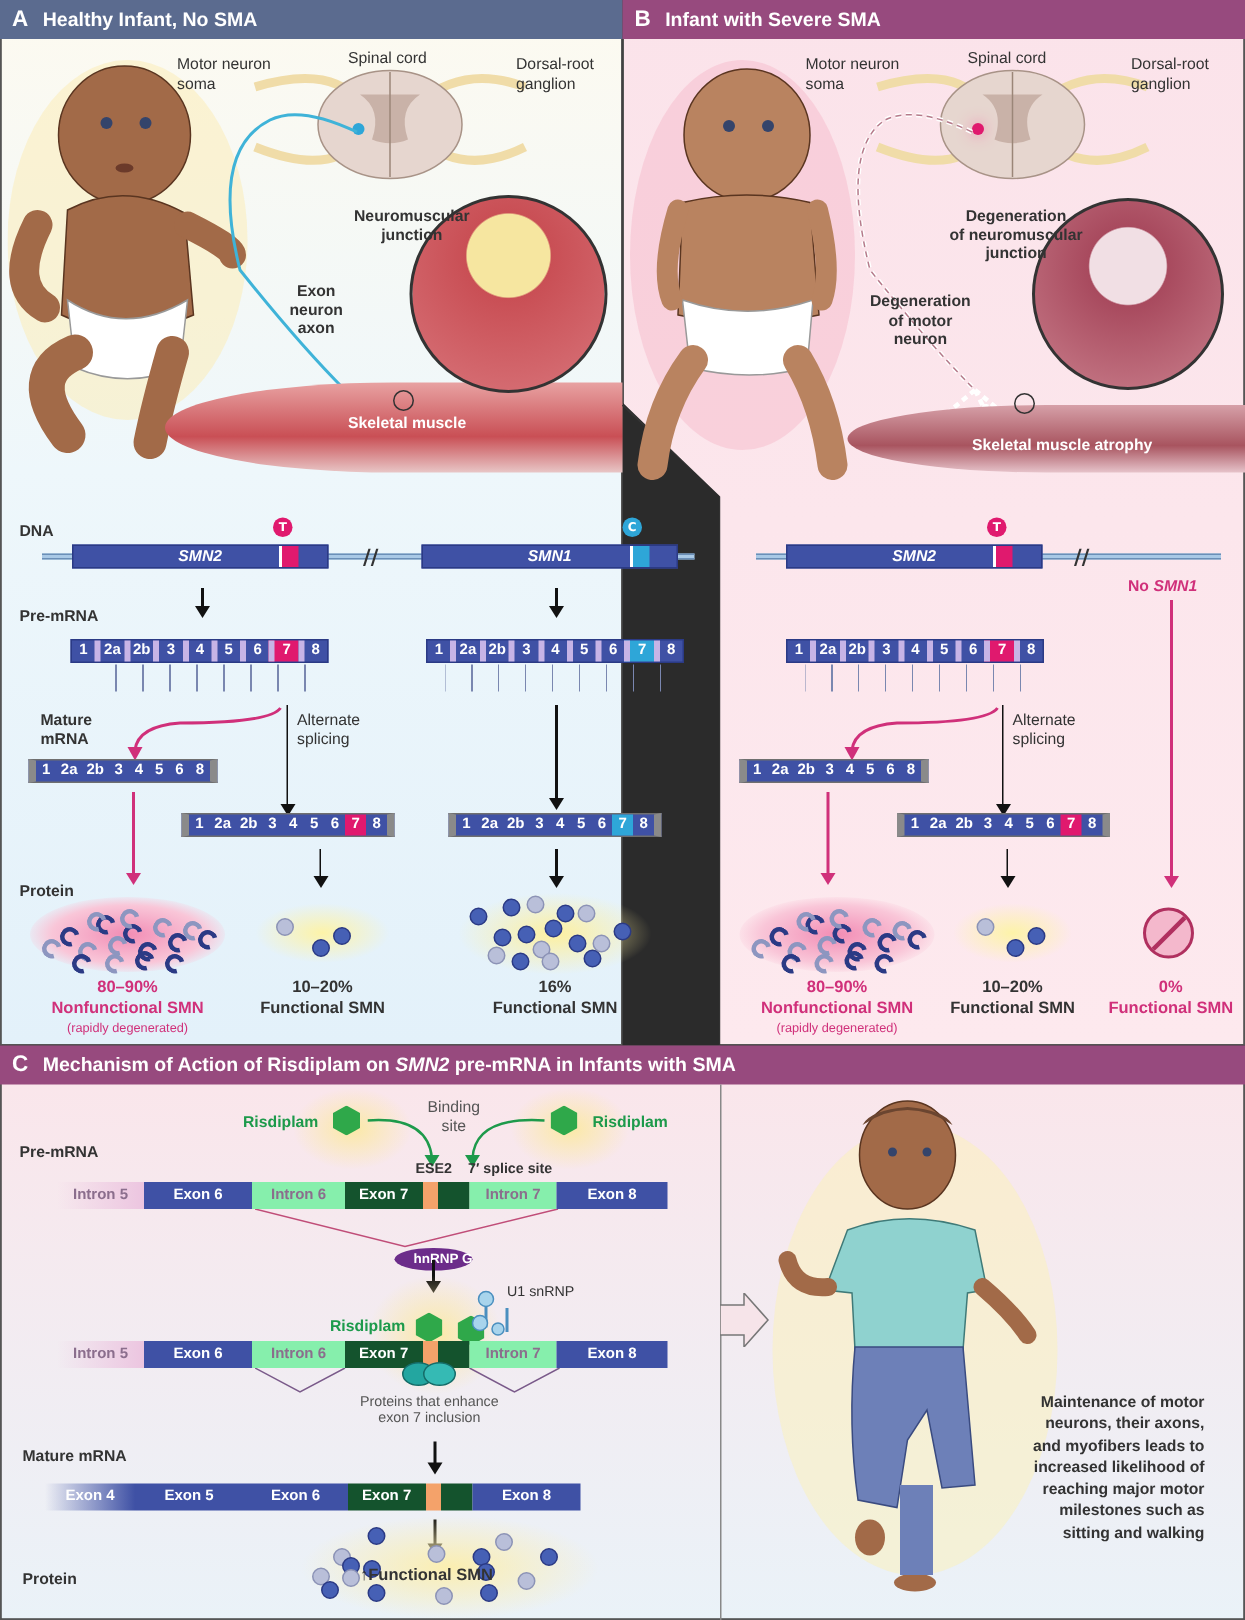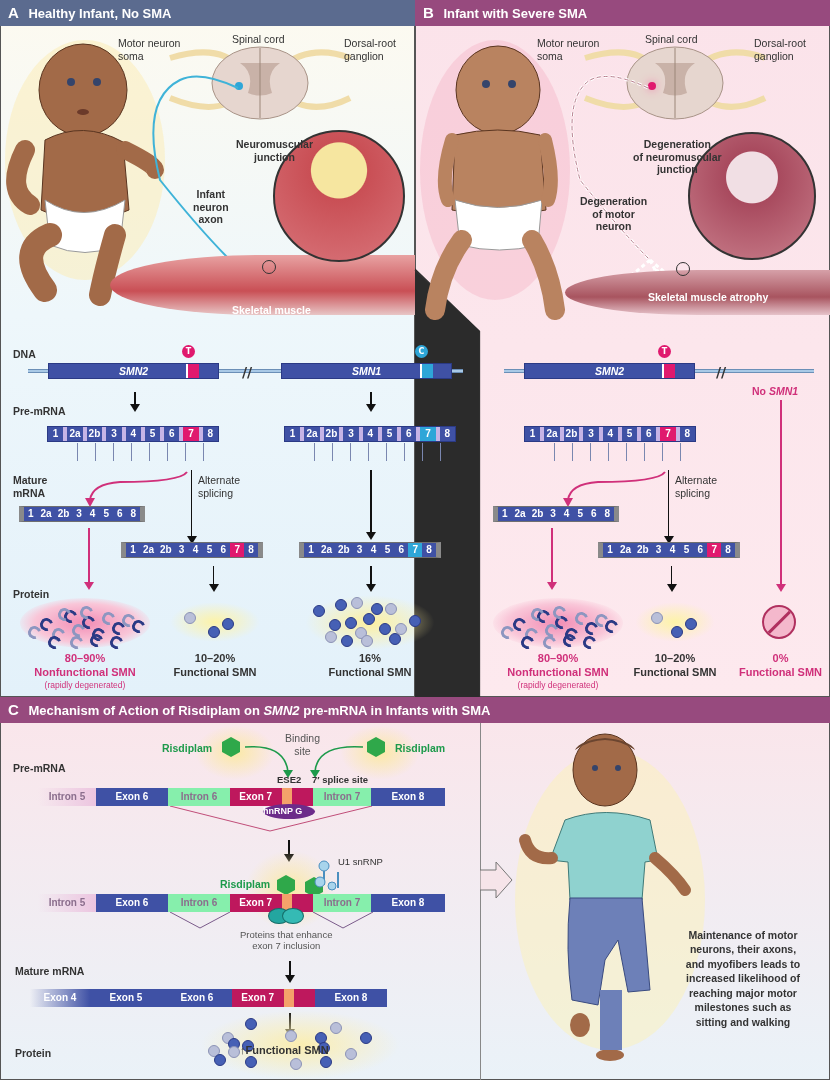--- a/index.html
+++ b/index.html
@@ -26,21 +26,21 @@
 .arrow-v{position:absolute;width:2px;background:#111}
 .arrow-v::after{content:"";position:absolute;left:-4px;bottom:-6px;border-left:5px solid transparent;border-right:5px solid transparent;border-top:8px solid #111}
 .arrow-v.pink{background:#d0307a}
 .arrow-v.pink::after{border-top-color:#d0307a}
 .arrow-v.thin{width:1px}
 .arrow-v.thin::after{left:-4px}
 .cseg{position:absolute;height:18px;display:flex;font-family:"Liberation Sans",sans-serif;font-size:10px;font-weight:bold;color:#fff}
 .cseg div{text-align:center;line-height:18px}
 .intr{background:#86efac;color:#8b6e8d !important}
 .exb{background:#3f51a5}
-.exr{background:#be185d}
+.exr{background:#14532d}
 .ora{background:#f4a26a}
 .hexg{position:absolute;width:18px;height:20px;background:#2fa84a;clip-path:polygon(50% 0,100% 25%,100% 75%,50% 100%,0 75%,0 25%)}
 .green{color:#1d9a4b;font-weight:bold;font-size:10.5px;font-family:"Liberation Sans",sans-serif;position:absolute}
 </style>
 </head>
 <body>
 
 <div class="abs" style="left:0;top:0;width:415px;height:697px;background:linear-gradient(180deg,#fdfaf0 0%,#eef7fb 45%,#e3f1fa 100%);border:1px solid #555;"></div>
 <div class="hdr" style="left:0;top:0;width:415px;background:#5b6b8f">
   <span class="lt">A</span>
@@ -78,24 +78,24 @@
 <div class="abs" style="left:273px;top:130px;width:132px;height:132px;border-radius:50%;background:radial-gradient(circle at 50% 30%,#f6e6a0 25%,#c94f55 26%,#d46a70 80%);border:2px solid #333"></div>
 <div class="abs" style="left:262px;top:260px;width:14px;height:14px;border-radius:50%;border:1.5px solid #333"></div>
 
 <div class="lbl" style="left:118px;top:37px;white-space:pre">Motor neuron
 soma</div>
 <div class="lbl" style="left:232px;top:33px">Spinal cord</div>
 <div class="lbl" style="left:344px;top:37px;white-space:pre">Dorsal-root
 ganglion</div>
 <div class="lblb" style="left:236px;top:138px;white-space:pre;text-align:center">Neuromuscular
 junction</div>
-<div class="lblb" style="left:193px;top:188px;white-space:pre;text-align:center">Infant
+<div class="lblb" style="left:193px;top:188px;white-space:pre;text-align:center">Exon
 neuron
 axon</div>
-<div class="lblb" style="left:232px;top:304px;color:#fff">Skeletal muscle</div>
+<div class="lblb" style="left:232px;top:276px;color:#fff">Skeletal muscle</div>
 
 <svg class="abs" style="left:400px;top:270px" width="90" height="430">
     <polyline points="15,0 80,60 80,430" stroke="#333" stroke-width="1.2" fill="none"></polyline>
   </svg>
 
 <div class="abs" style="left:415px;top:0;width:415px;height:697px;background:linear-gradient(180deg,#fbe3ea 0%,#fde9ee 100%);border:1px solid #555;clip-path:polygon(0 0,100% 0,100% 100%,15.7% 100%,15.7% 47.5%,0 38.5%)"></div>
 <div class="hdr" style="left:415px;top:0;width:415px;background:#974a7e">
   <span class="lt">B</span>
   <span>Infant with Severe SMA</span>
 </div>
@@ -173,21 +173,21 @@
     <div class="ex sep" style="flex: 1 1 0%;">3</div>
     <div class="ex sep" style="flex: 1 1 0%;">4</div>
     <div class="ex sep" style="flex: 1 1 0%;">5</div>
     <div class="ex sep" style="flex: 1 1 0%;">6</div>
     <div class="ex sep blue" style="flex: 1 1 0%;">7</div>
     <div class="ex sep" style="flex: 1 1 0%;">8</div>
   </div>
 <div class="abs" style="left:60px;top:443px;width:145px;height:18px;background:repeating-linear-gradient(90deg,transparent 0 17px,#7a87b0 17px 18px)"></div>
 <div class="abs" style="left:297px;top:443px;width:145px;height:18px;background:repeating-linear-gradient(90deg,transparent 0 17px,#7a87b0 17px 18px)"></div>
 
-<div class="lblb" style="left:13px;top:474px;white-space:pre">Mature
+<div class="lblb" style="left:27px;top:474px;white-space:pre">Mature
 mRNA</div>
 <svg class="abs" style="left:80px;top:470px" width="110" height="40">
     <path d="M107 2 Q100 12 40 12 Q12 14 10 30" stroke="#d0307a" stroke-width="2" fill="none"></path>
     <polygon points="5,28 15,28 10,37" fill="#d0307a"></polygon>
   </svg>
 <div class="arrow-v thin" style="left:191px;top:470px;height:68px"></div>
 <div class="lbl" style="left:198px;top:474px;white-space:pre">Alternate
 splicing</div>
 <div class="arrow-v" style="left:370px;top:470px;height:64px"></div>
 
@@ -423,21 +423,21 @@
     <div class="exb" style="width: 72px;">Exon 6</div>
     <div class="intr" style="width: 62px;">Intron 6</div>
     <div style="width: 83px; display: flex;">
       <div class="exr" style="flex: 2.4 1 0%;">Exon 7</div>
       <div class="ora" style="width: 10px;"></div>
       <div class="exr" style="flex: 1 1 0%;"></div>
     </div>
     <div class="intr" style="width: 58px;">Intron 7</div>
     <div class="exb" style="width: 74px;">Exon 8</div>
   </div>
-<div class="abs" style="left:263px;top:804px;width:52px;height:15px;border-radius:50%;background:#6c2c8a;color:#fff;font-size:9px;font-weight:bold;text-align:left;line-height:15px;font-family:'Liberation Sans',sans-serif">hnRNP G</div>
+<div class="abs" style="left:263px;top:832px;width:52px;height:15px;border-radius:50%;background:#6c2c8a;color:#fff;font-size:9px;font-weight:bold;text-align:right;line-height:15px;font-family:'Liberation Sans',sans-serif">hnRNP G</div>
 <svg class="abs" style="left:170px;top:806px" width="205" height="30">
     <polyline points="0,0 100,25 202,0" stroke="#c04d78" stroke-width="1" fill="none"></polyline>
   </svg>
 
 <div class="arrow-v" style="left:288px;top:840px;height:16px"></div>
 
 <div class="abs" style="left:245px;top:850px;width:90px;height:80px;border-radius:50%;background:radial-gradient(ellipse,#fbe9a6 0%,transparent 70%)"></div>
 <div class="green" style="left:220px;top:878px">Risdiplam</div>
 <div class="hexg" style="left:277px;top:875px"></div>
 <div class="hexg" style="left:305px;top:877px"></div>
@@ -517,13 +517,13 @@
     <circle cx="108" cy="38" r="3" fill="#34446b"></circle>
   <path d="M55 90 Q95 75 140 90 L148 130 L135 132 L132 170 Q95 180 60 170 L58 132 L40 130 Z" fill="#8fd2cf" stroke="#3f7a78"></path>
   <path d="M42 128 Q20 130 15 110" stroke="#a26a48" stroke-width="12" fill="none" stroke-linecap="round"></path>
   <path d="M145 128 Q165 145 175 160" stroke="#a26a48" stroke-width="12" fill="none" stroke-linecap="round"></path>
   <path d="M60 168 L132 168 L140 260 L118 262 L108 210 L95 230 L88 275 L62 270 Q55 220 60 168Z" fill="#6d80b8" stroke="#3a4b80"></path>
   <ellipse cx="100" cy="325" rx="14" ry="6" fill="#a26a48"></ellipse>
   <ellipse cx="70" cy="295" rx="10" ry="12" fill="#a26a48"></ellipse>
   <rect x="90" y="260" width="22" height="60" fill="#6d80b8"></rect>
 </svg>
 
-<div class="abs" style="left:683px;top:928px;width:120px;font-size:10.5px;font-weight:bold;color:#333;text-align:center;line-height:1.38;font-family:'Liberation Sans',sans-serif">Maintenance of motor neurons, their axons, and myofibers leads to increased likelihood of reaching major motor milestones such as sitting and walking</div>
+<div class="abs" style="left:683px;top:928px;width:120px;font-size:10.5px;font-weight:bold;color:#333;text-align:right;line-height:1.38;font-family:'Liberation Sans',sans-serif">Maintenance of motor neurons, their axons, and myofibers leads to increased likelihood of reaching major motor milestones such as sitting and walking</div>
 
 </body></html>

